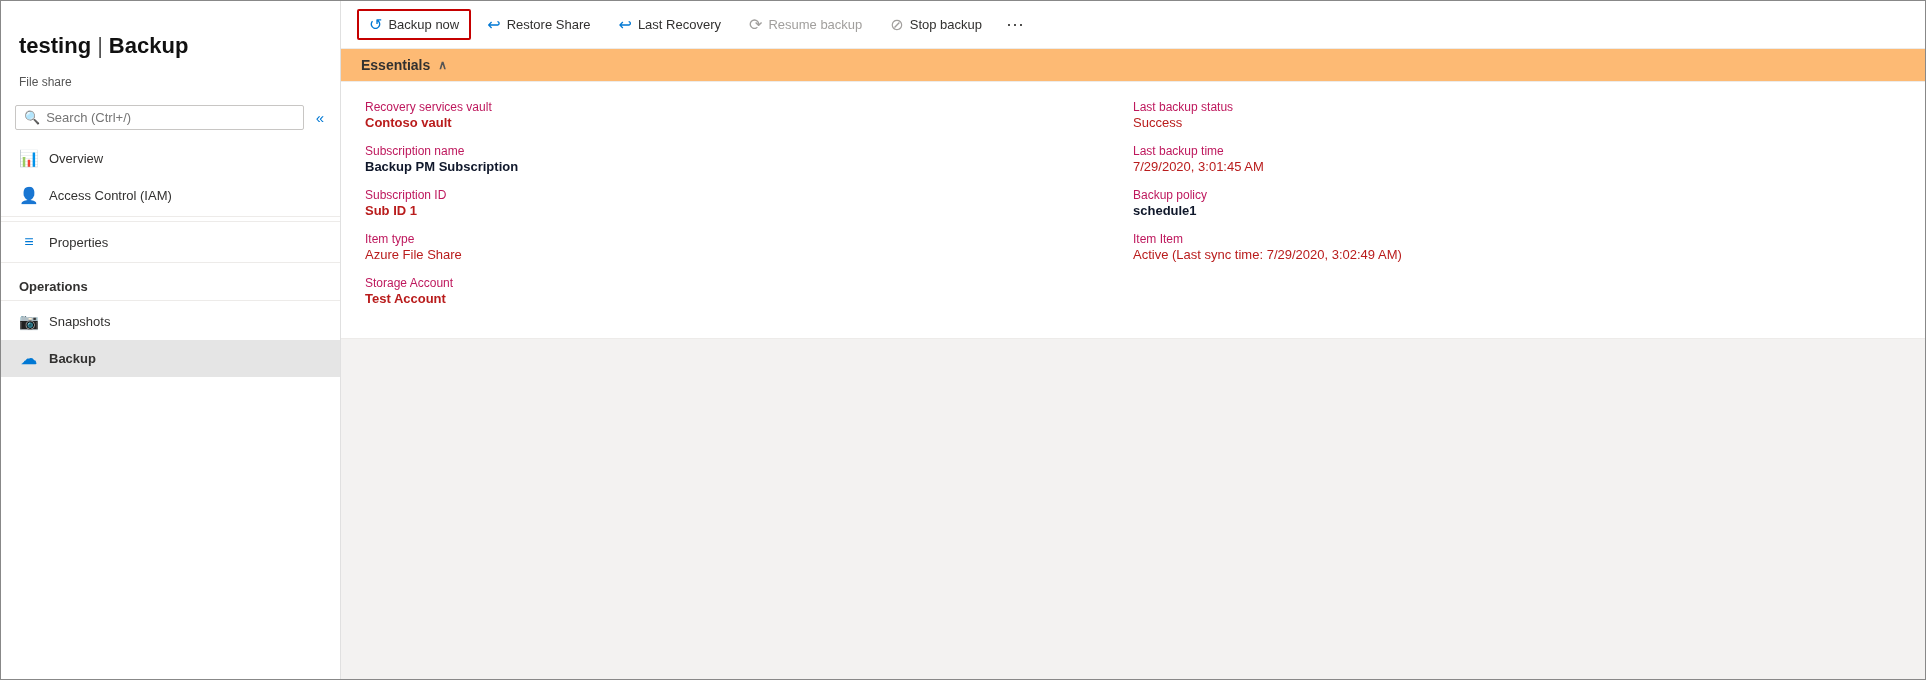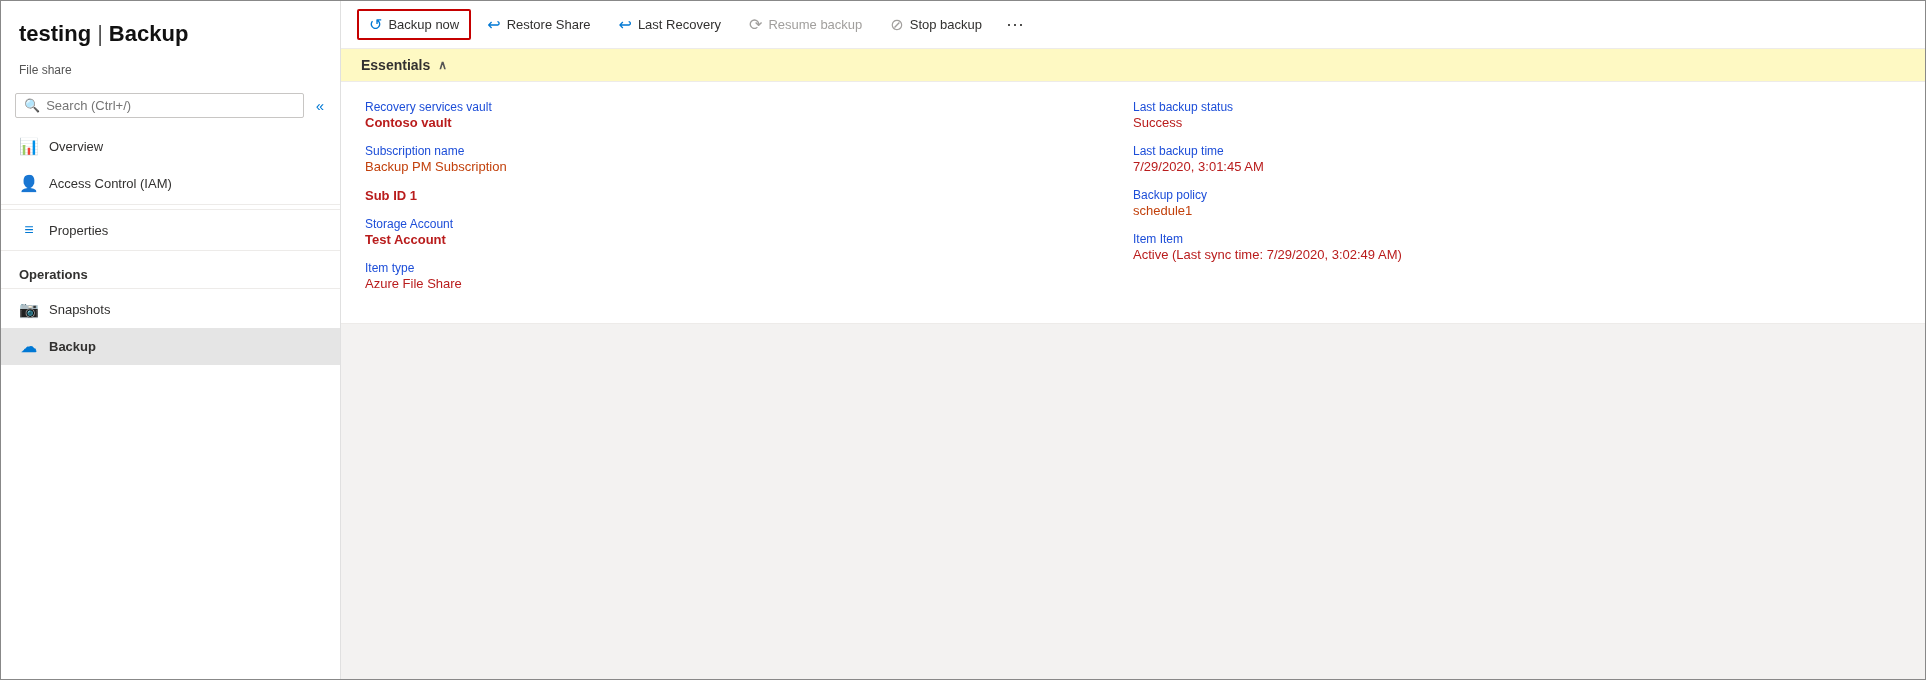--- a/index.html
+++ b/index.html
@@ -23,21 +23,21 @@
     }
 
     
     .sidebar {
       width: 340px;
       min-width: 340px;
       background: #fff;
       border-right: 1px solid #e0e0e0;
       display: flex;
       flex-direction: column;
-      padding-top: 10px;
+      padding-top: 22px;
     }
 
     .sidebar-title {
       padding: 10px 18px 2px 18px;
     }
 
     .sidebar-title-main {
       font-size: 22px;
       font-weight: 700;
       color: #111;
@@ -204,21 +204,21 @@
 
     
     .essentials-bar {
       display: flex;
       align-items: center;
       padding: 8px 20px;
       font-size: 14px;
       font-weight: 600;
       border-bottom: 1px solid #edebe9;
       gap: 8px;
-      background: #fef9c3;
+      background: #fdba74;
     }
 
     .essentials-chevron {
       font-size: 12px;
       color: #555;
     }
 
     
     .essentials-grid {
       display: grid;
@@ -235,33 +235,33 @@
     }
 
     .essentials-item {
       display: flex;
       flex-direction: column;
       margin-bottom: 14px;
     }
 
     .essentials-label {
       font-size: 12px;
-      color: #1d4ed8;
+      color: #be185d;
       margin-bottom: 1px;
     }
 
     .essentials-value {
       font-size: 13px;
       color: #b91c1c;
       font-weight: 600;
     }
 
     .essentials-value.link {
-      color: #c2410c;
-      font-weight: 400;
+      color: #0f172a;
+      font-weight: 700;
       cursor: pointer;
       text-decoration: none;
     }
 
     .essentials-value.normal {
       font-weight: 400;
     }
 
     .bottom-bar {
       border-top: 1px solid #edebe9;
@@ -371,31 +371,32 @@
           <span class="essentials-label">Recovery services vault</span>
           <span class="essentials-value">Contoso vault</span>
         </div>
 
         <div class="essentials-item">
           <span class="essentials-label">Subscription name</span>
           <a class="essentials-value link">Backup PM Subscription</a>
         </div>
 
         <div class="essentials-item">
+          <span class="essentials-label">Subscription ID</span>
           <span class="essentials-value">Sub ID 1</span>
+        </div>
+
+        <div class="essentials-item">
+          <span class="essentials-label">Item type</span>
+          <span class="essentials-value normal">Azure File Share</span>
         </div>
 
         <div class="essentials-item">
           <span class="essentials-label">Storage Account</span>
           <span class="essentials-value">Test Account</span>
-        </div>
-
-        <div class="essentials-item">
-          <span class="essentials-label">Item type</span>
-          <span class="essentials-value normal">Azure File Share</span>
         </div>
       </div>
 
       <div class="essentials-col">
 
         <div class="essentials-item">
           <span class="essentials-label">Last backup status</span>
           <span class="essentials-value normal">Success</span>
         </div>
 

